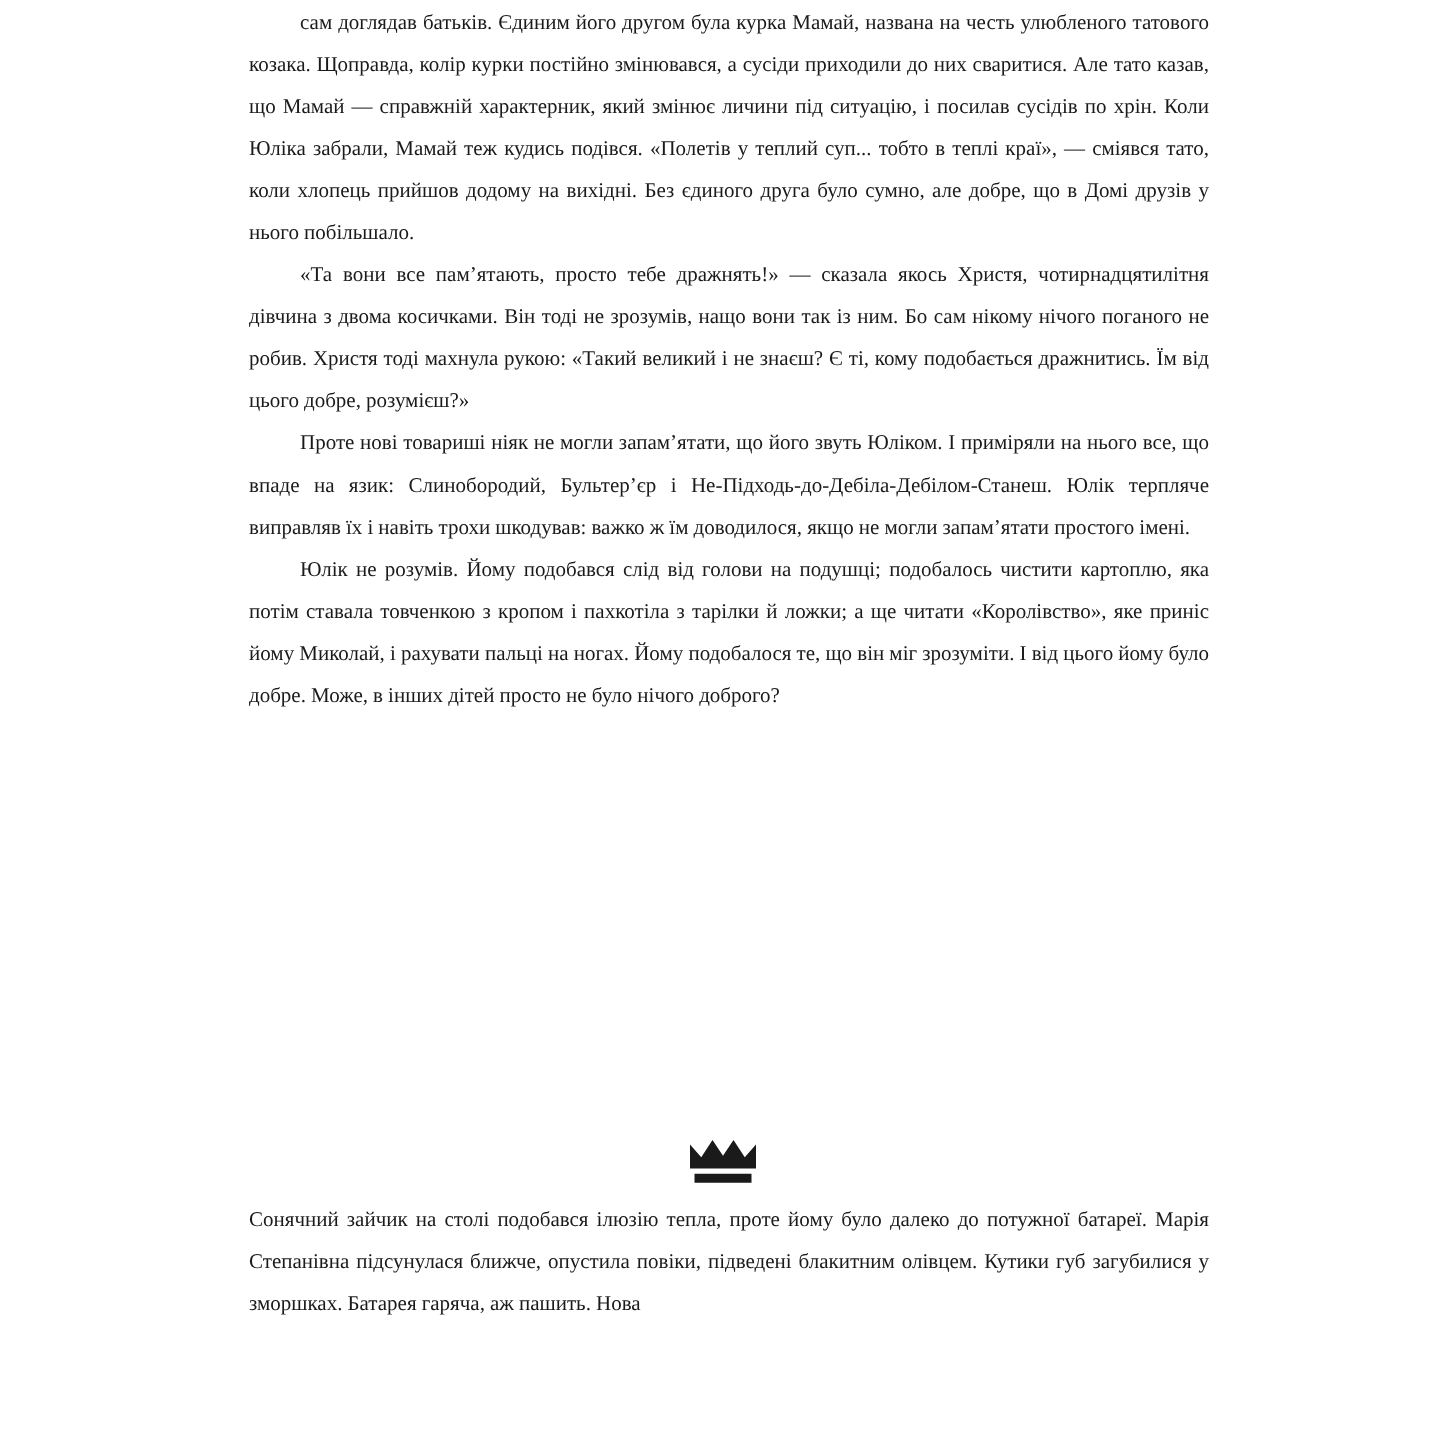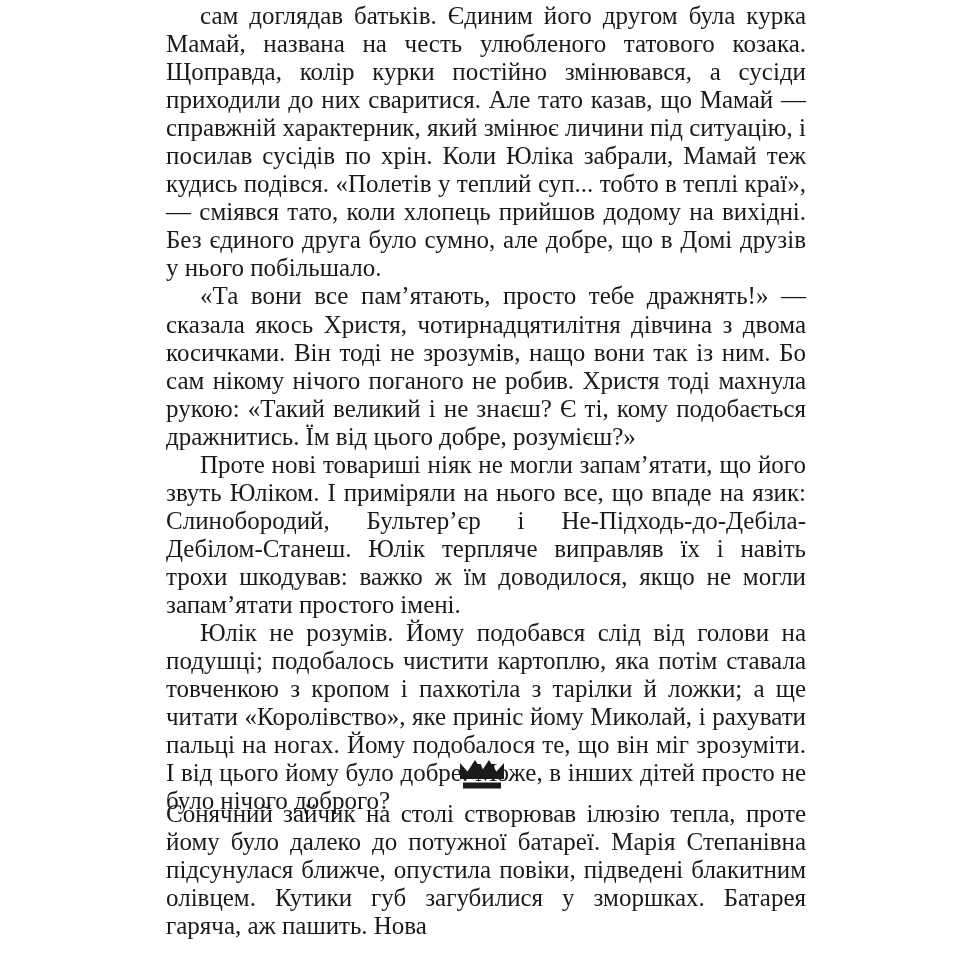--- a/index.html
+++ b/index.html
@@ -24,21 +24,21 @@
 
   .text-block {
     position: absolute;
     left: 166px;
     top: 2px;
     width: 640px;
   }
 
   p.para {
     margin: 0;
-    font-size: 25px;
+    font-size: 14px;
     line-height: 28.05px;
     text-align: justify;
     text-justify: inter-word;
     text-indent: 34px;
     hyphens: manual;
     -webkit-hyphens: manual;
     word-spacing: -0.1px;
   }
 
   p.para.no-indent {
@@ -95,18 +95,18 @@
   </div>
 
   <div class="ornament-wrap">
     <svg class="crown" viewBox="0 0 46 34" aria-hidden="true">
       <path d="M1 22 L1 6 L8.5 14.5 L16 3 L23 13.5 L30 3 L37.5 14.5 L45 6 L45 22 Z" fill="#1a1a1a"></path>
       <rect x="4" y="25.5" width="38" height="6" fill="#1a1a1a"></rect>
     </svg>
   </div>
 
   <div class="section-after">
-    <p class="para no-indent">Сонячний зайчик на столі створював ілюзію тепла, проте йому було далеко до потужної батареї. Марія Степанівна підсунулася ближче, опустила повіки, підведені блакитним олівцем. Кутики губ загубилися у зморшках. Батарея гаряча, аж пашить. Нова</p>
+    <p class="para no-indent">Сонячний зайчик на столі подобався ілюзію тепла, проте йому було далеко до потужної батареї. Марія Степанівна підсунулася ближче, опустила повіки, підведені блакитним олівцем. Кутики губ загубилися у зморшках. Батарея гаряча, аж пашить. Нова</p>
   </div>
 
   <div class="folio">14</div>
 
 </div>
 
 </body></html>

